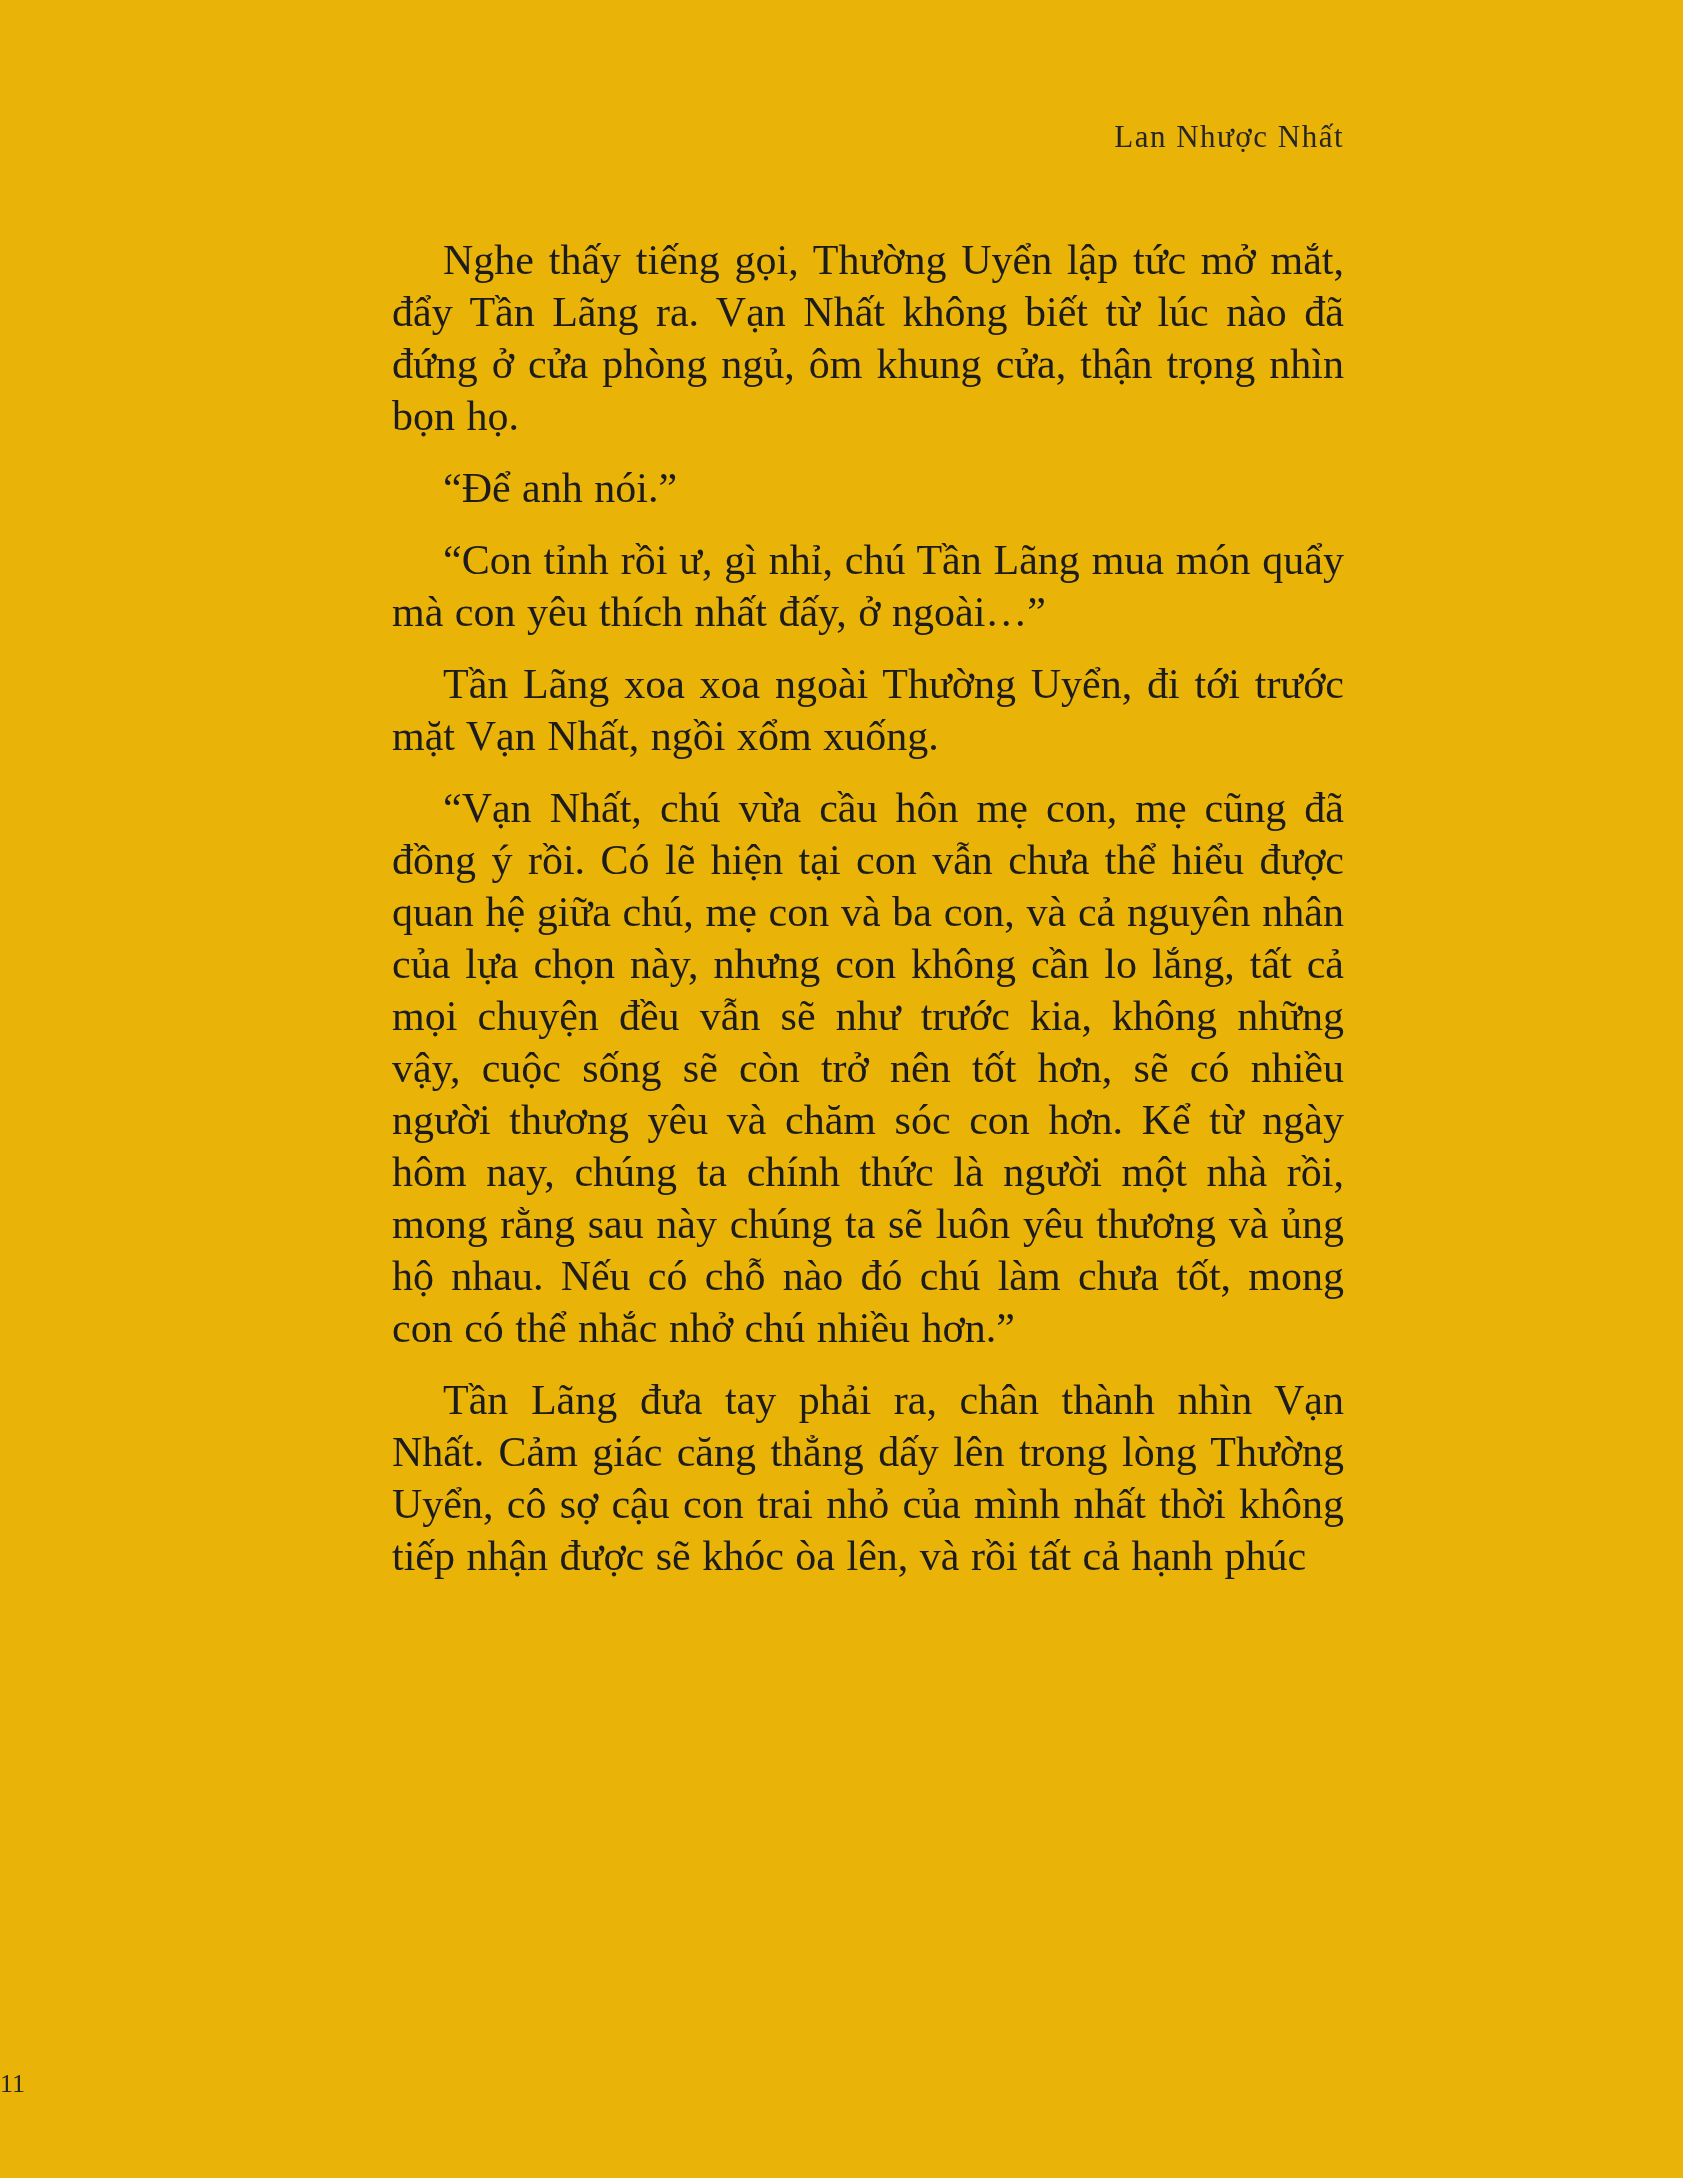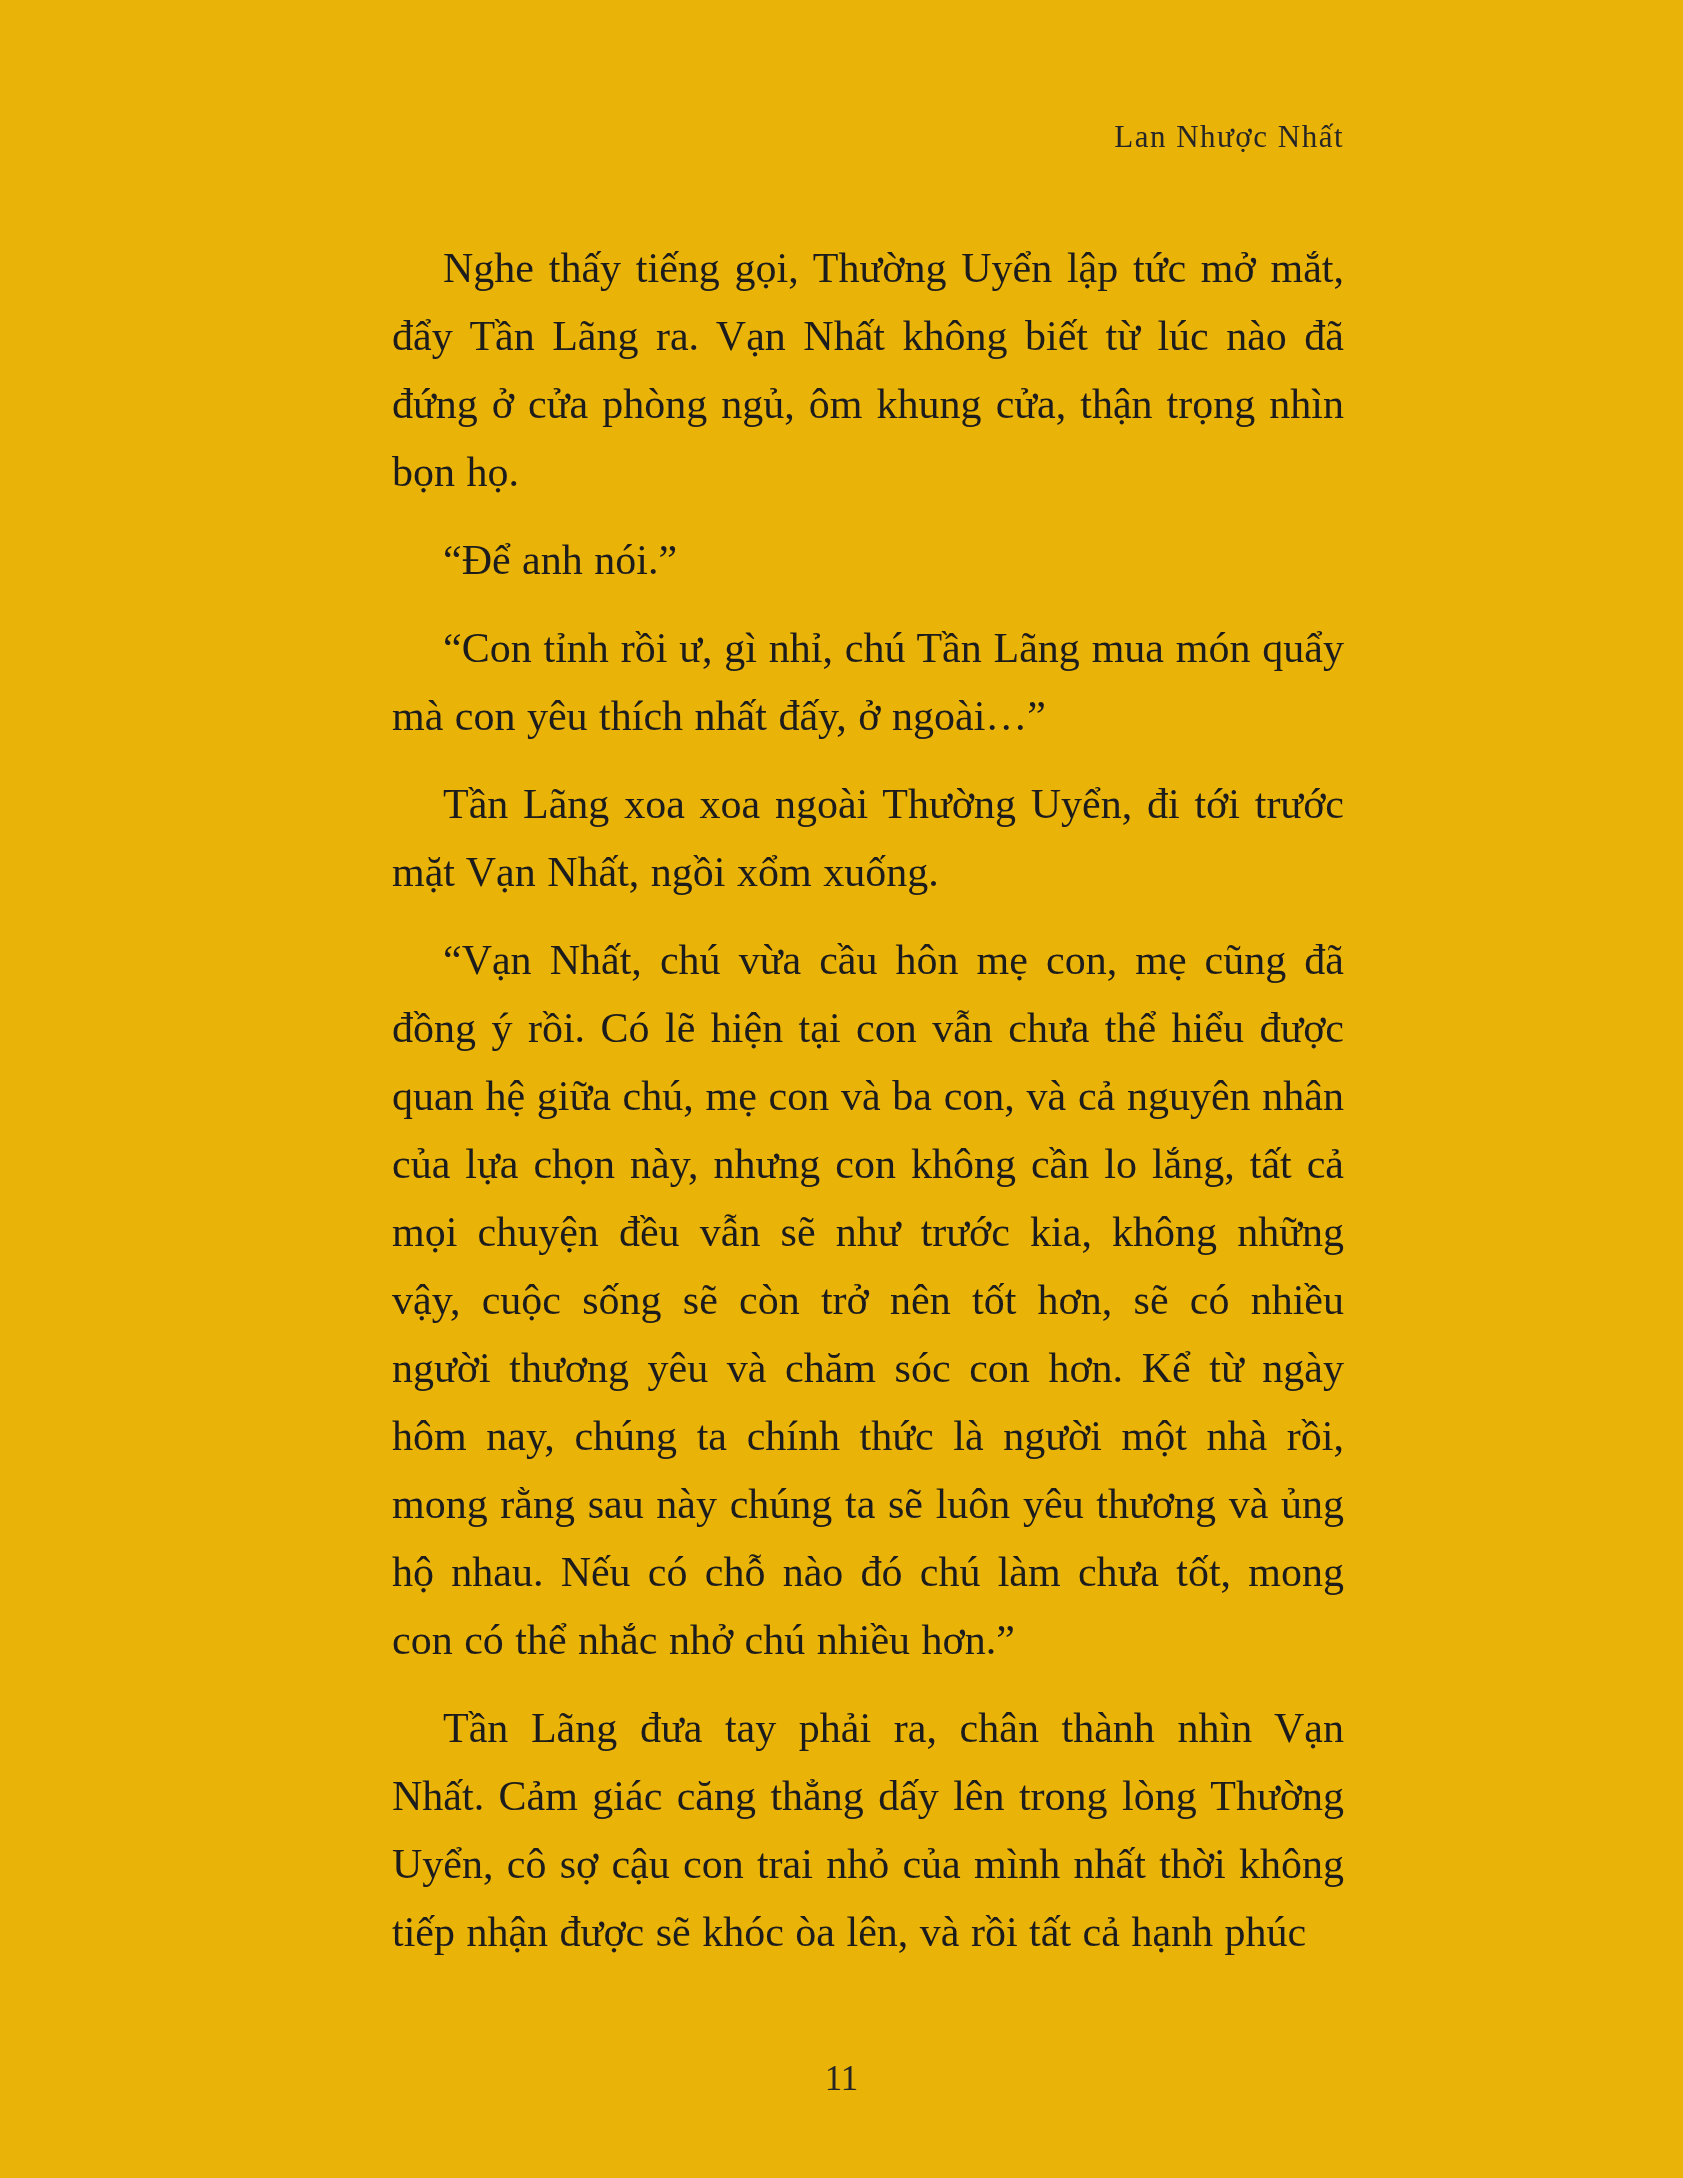--- a/index.html
+++ b/index.html
@@ -32,33 +32,32 @@
   }
   .content {
     position: absolute;
     top: 234px;
     left: 392px;
     width: 952px;
   }
   .content p {
     margin: 0 0 20px 0;
     font-size: 42px;
-    line-height: 68px;
+    line-height: 52px;
     text-align: justify;
     text-indent: 51px;
     word-spacing: 1px;
     color: #1c1c1c;
   }
   .page-number {
     position: absolute;
     bottom: 79px;
     left: 0;
     width: 100%;
-    text-align: center;
-    font-size: 35px;
+    font-size: 26px;
     color: #262626;
   }
 </style>
 </head>
 <body>
 
 <div class="page">
 
   <div class="running-header">Lan Nhược Nhất</div>
 

